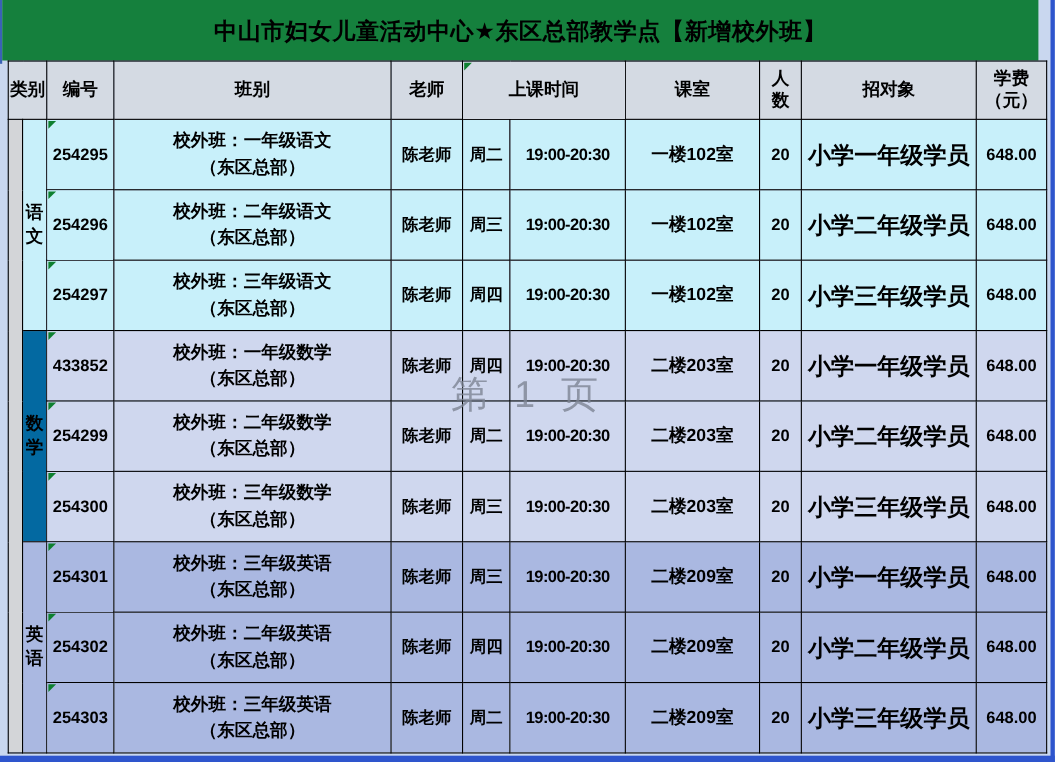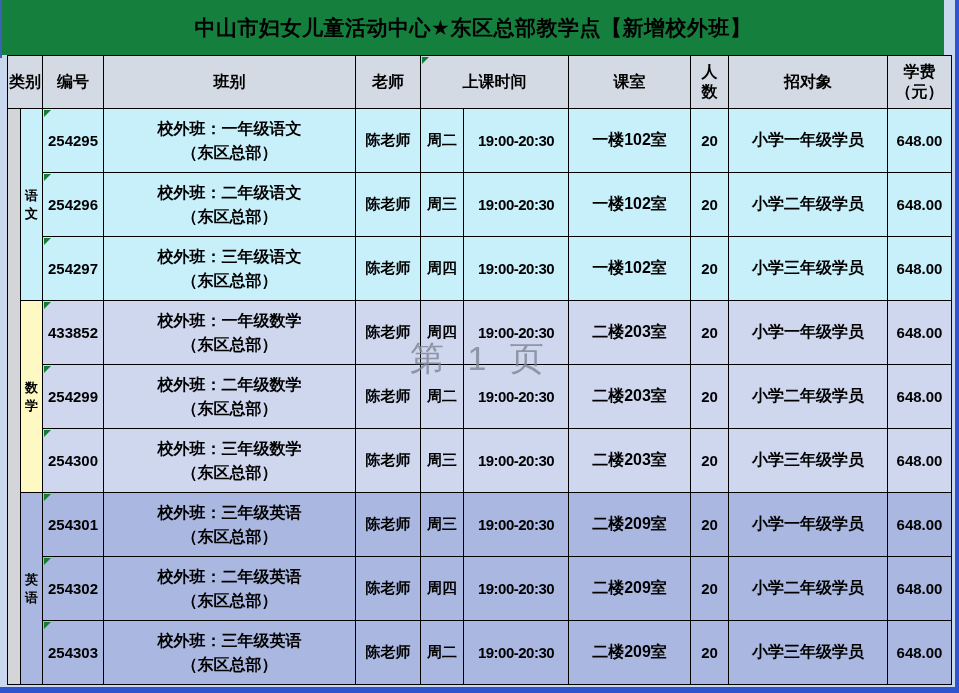--- a/index.html
+++ b/index.html
@@ -33,35 +33,35 @@
   tr.data{height:64px;}
   th{background:#d4dae3;font-size:16px;line-height:1.25;}
   th.wrap{word-break:break-all;padding:0 9px;}
   th.pre{white-space:pre-line;}
 
   
   tr.g0 td{background:#c8f0fa;}
   tr.g1 td{background:#cfd7ee;}
   tr.g2 td{background:#aab8e1;}
   td.subj.s0{background:#c8f0fa;}
-  td.subj.s1{background:#fef9c3;}
+  td.subj.s1{background:#0369a1;}
   td.subj.s2{background:#aab8e1;}
   td.cat{background:#d3d5d8 !important;}
 
   td.cat{font-size:13px;line-height:1.2;word-break:break-all;padding:18px;}
-  td.subj{font-size:13px;line-height:1.35;word-break:break-all;padding:0;}
+  td.subj{font-size:16px;line-height:1.35;word-break:break-all;padding:0;}
 
   td.idc{font-size:15px;position:relative;}
   td.namec{font-size:16px;white-space:pre-line;line-height:1.5;}
   td.teacherc{font-size:15px;}
   td.dayc{font-size:15px;}
   td.timec{font-size:15px;letter-spacing:-0.5px;}
   td.roomc{font-size:16px;}
   td.capc{font-size:15px;}
-  td.audc{font-size:16px;}
+  td.audc{font-size:21px;}
   td.feec{font-size:15px;}
 
   th.sched{position:relative;}
   .tri{
     position:absolute;left:1px;top:1px;width:0;height:0;
     border-top:7px solid #0e8030;border-right:7px solid transparent;
   }
 
   .watermark{
     position:absolute;left:410px;top:336px;z-index:6;

